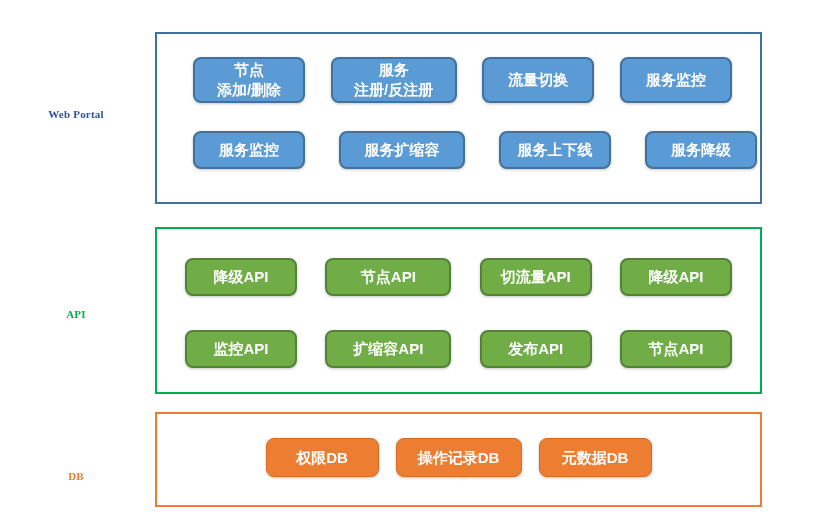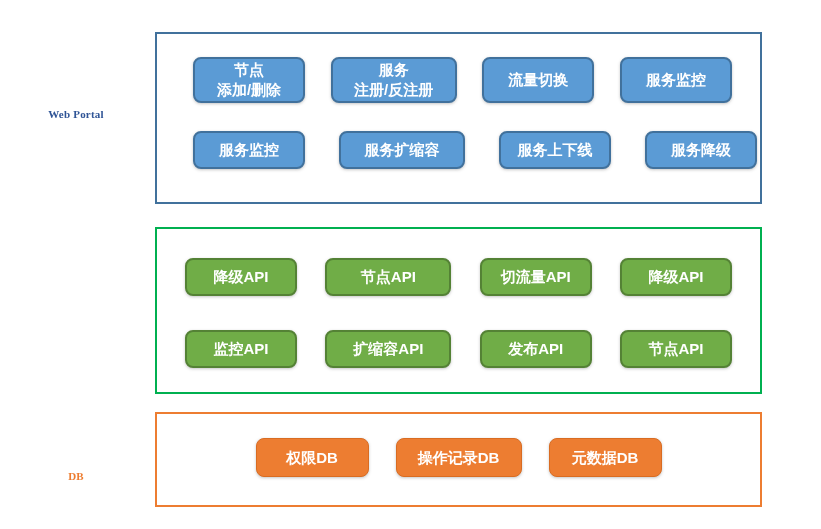--- a/index.html
+++ b/index.html
@@ -36,21 +36,21 @@
   .btn-row{
     display:flex;
     justify-content:space-between;
     align-items:center;
     padding:0 28px;
   }
   .row-portal-1{margin-top:23px;height:46px;}
   .row-portal-2{margin-top:28px;height:38px;gap:34px;}
   .row-api-1{margin-top:29px;height:38px;}
   .row-api-2{margin-top:34px;height:38px;}
-  .row-db{margin-top:24px;height:39px;justify-content:center;gap:27px;padding:0;}
+  .row-db{margin-top:24px;height:39px;justify-content:center;gap:17px;padding:0;}
 
   .btn{
     display:flex;
     align-items:center;
     justify-content:center;
     box-sizing:border-box;
     height:100%;
     min-width:112px;
     padding:0 16px;
     border-radius:8px;
@@ -76,20 +76,21 @@
     min-width:113px;
   }
   .btn-wide{min-width:126px;}
 </style>
 </head>
 <body>
 
 <div class="canvas">
 
   <div class="side-label label-portal">Web Portal</div>
+  <div class="side-label label-api">API</div>
   <div class="side-label label-db">DB</div>
 
   <div class="box box-portal">
     <div class="btn-row row-portal-1">
       <div class="btn btn-blue">节点
 添加/删除</div>
       <div class="btn btn-blue btn-wide">服务
 注册/反注册</div>
       <div class="btn btn-blue">流量切换</div>
       <div class="btn btn-blue">服务监控</div>

